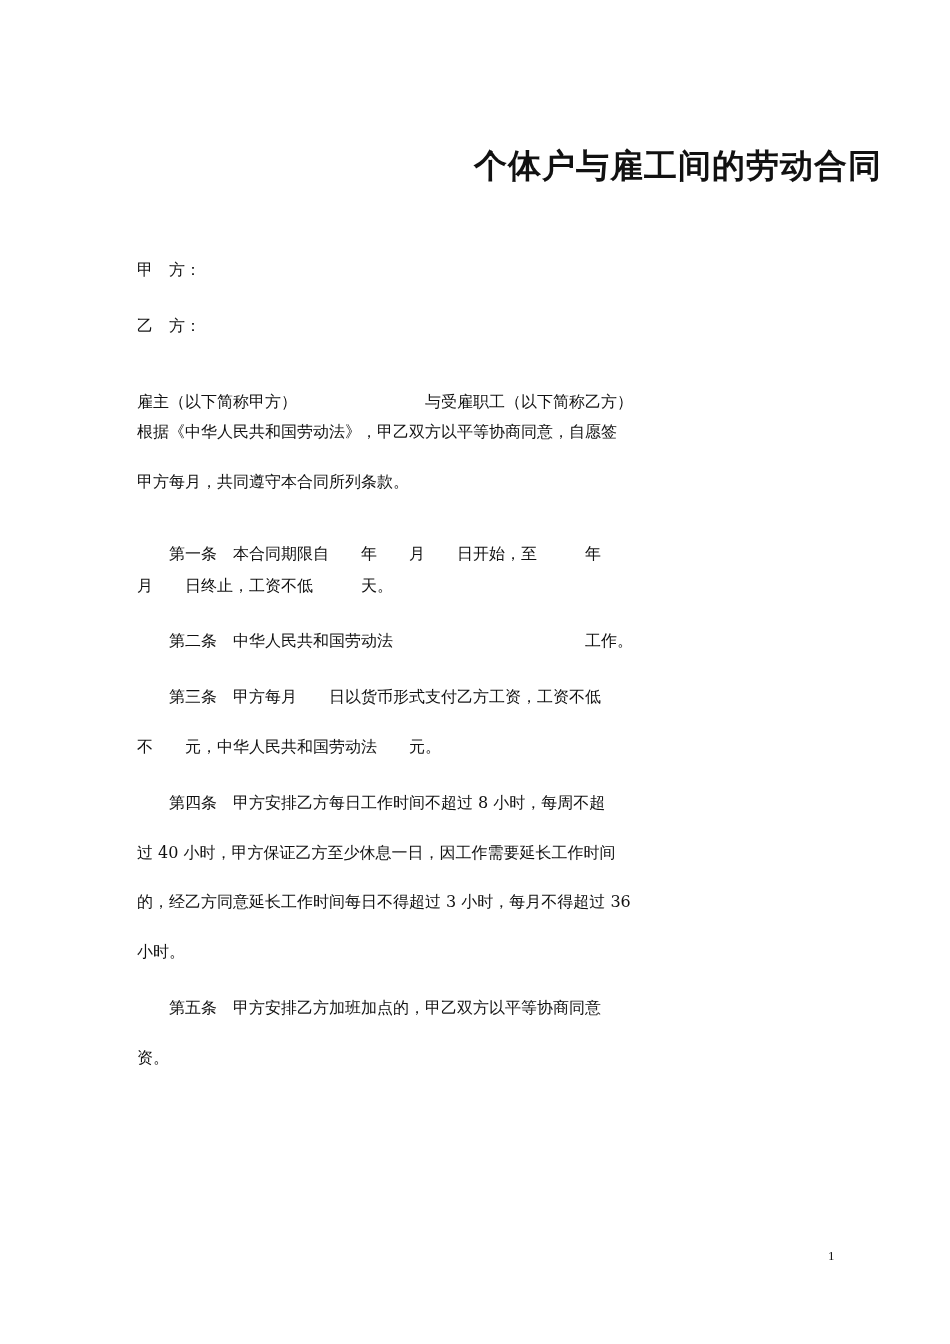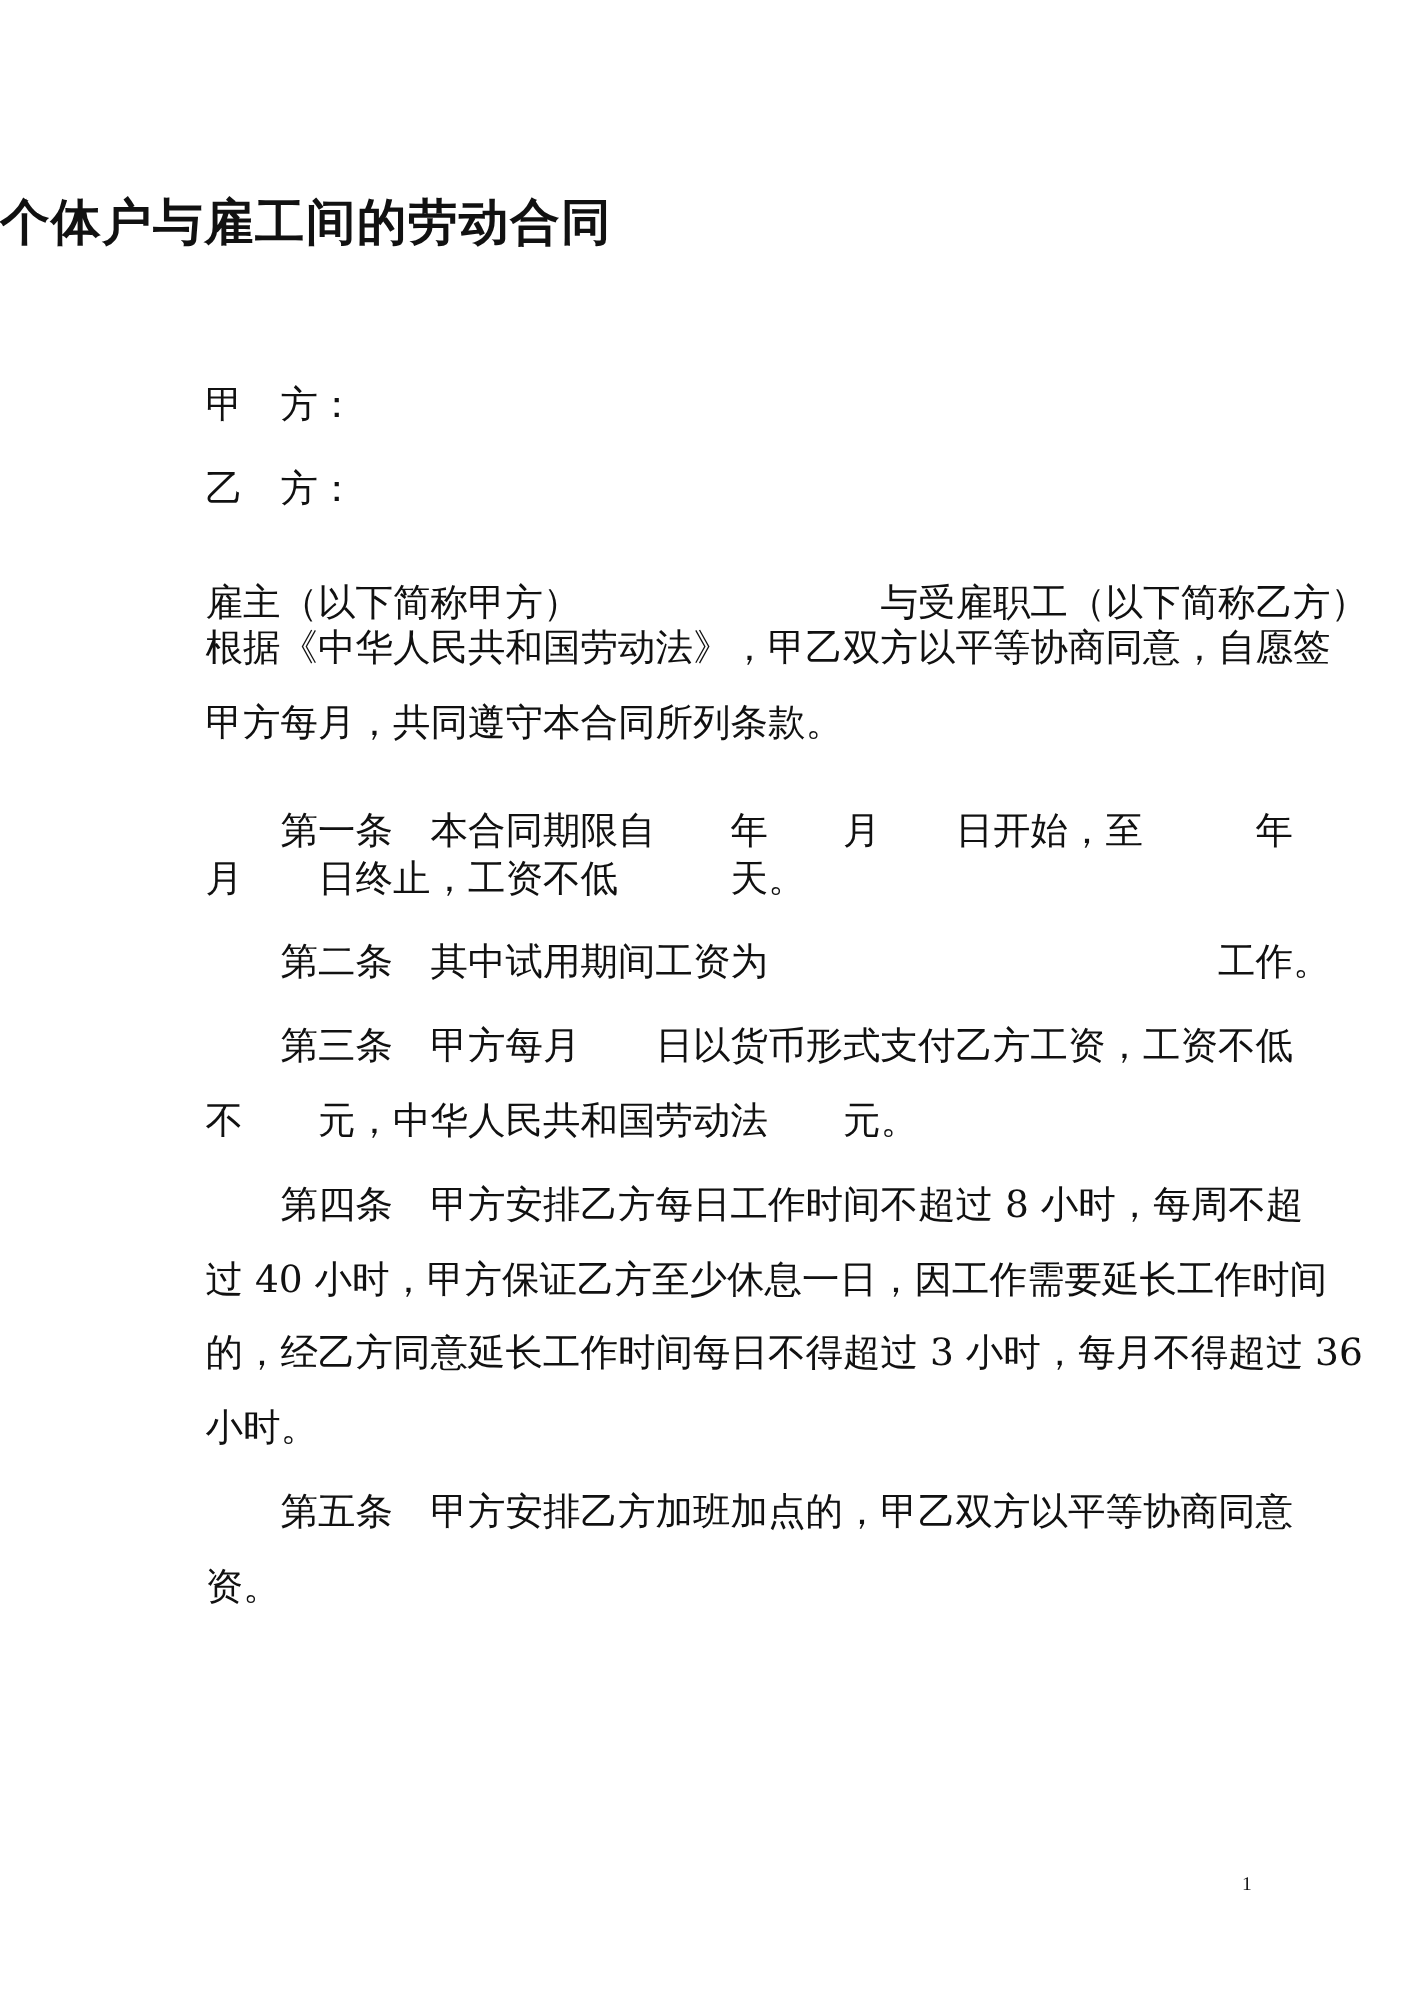--- a/index.html
+++ b/index.html
@@ -1,39 +1,39 @@
 <!DOCTYPE html>
 <html><head>
 <meta charset="utf-8">
 <style>
   html, body { margin: 0; padding: 0; background: #ffffff; }
   body { width: 950px; height: 1344px; position: relative; overflow: hidden;
          font-family: "DejaVu Serif", "Liberation Serif", serif; color: #111; }
-  .title { position: absolute; left: 0; width: 882px; top: 126px; text-align: left;
+  .title { position: absolute; left: 0; width: 882px; top: 144px; text-align: right;
            font-size: 33px; font-weight: bold; letter-spacing: 1px;
            font-family: "DejaVu Sans", "Liberation Sans", sans-serif; }
-  .line { position: absolute; left: 137px; font-size: 25px; white-space: pre; line-height: 28px; }
+  .line { position: absolute; left: 137px; font-size: 16px; white-space: pre; line-height: 28px; }
   .pagenum { position: absolute; left: 828px; top: 1248px; font-size: 13px;
              font-family: "Liberation Serif", serif; }
 </style>
 </head>
 <body>
 
 <div>
   <div class="title">个体户与雇工间的劳动合同</div>
 
   <div class="line" style="top:256px">甲　方：</div>
   <div class="line" style="top:312px">乙　方：</div>
 
   <div class="line" style="top:388px">雇主（以下简称甲方）　　　　　　　　与受雇职工（以下简称乙方）</div>
   <div class="line" style="top:418px">根据《中华人民共和国劳动法》，甲乙双方以平等协商同意，自愿签</div>
   <div class="line" style="top:468px">甲方每月，共同遵守本合同所列条款。</div>
   <div class="line" style="top:540px">　　第一条　本合同期限自　　年　　月　　日开始，至　　　年</div>
   <div class="line" style="top:572px">月　　日终止，工资不低　　　天。</div>
-  <div class="line" style="top:627px">　　第二条　其中试用期间工资为　　　　　　　　　　　　工作。</div>
+  <div class="line" style="top:627px">　　第二条　中华人民共和国劳动法　　　　　　　　　　　　工作。</div>
   <div class="line" style="top:683px">　　第三条　甲方每月　　日以货币形式支付乙方工资，工资不低</div>
   <div class="line" style="top:733px">不　　元，中华人民共和国劳动法　　元。</div>
   <div class="line" style="top:789px">　　第四条　甲方安排乙方每日工作时间不超过 8 小时，每周不超</div>
   <div class="line" style="top:839px">过 40 小时，甲方保证乙方至少休息一日，因工作需要延长工作时间</div>
   <div class="line" style="top:888px">的，经乙方同意延长工作时间每日不得超过 3 小时，每月不得超过 36</div>
   <div class="line" style="top:938px">小时。</div>
   <div class="line" style="top:994px">　　第五条　甲方安排乙方加班加点的，甲乙双方以平等协商同意</div>
   <div class="line" style="top:1044px">资。</div>
 
   <div class="pagenum">1</div>

